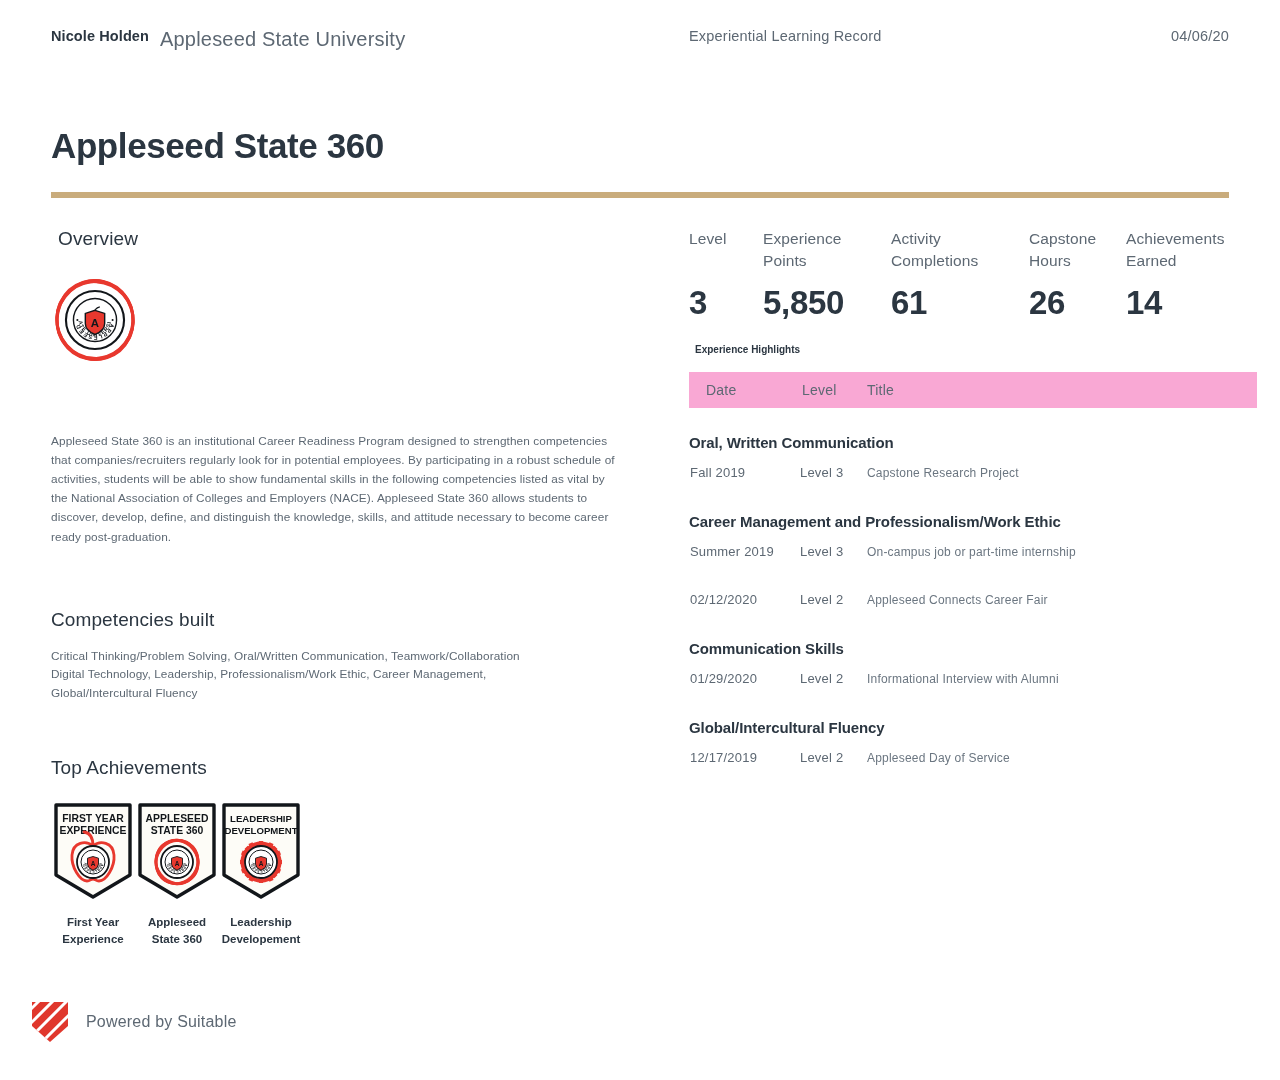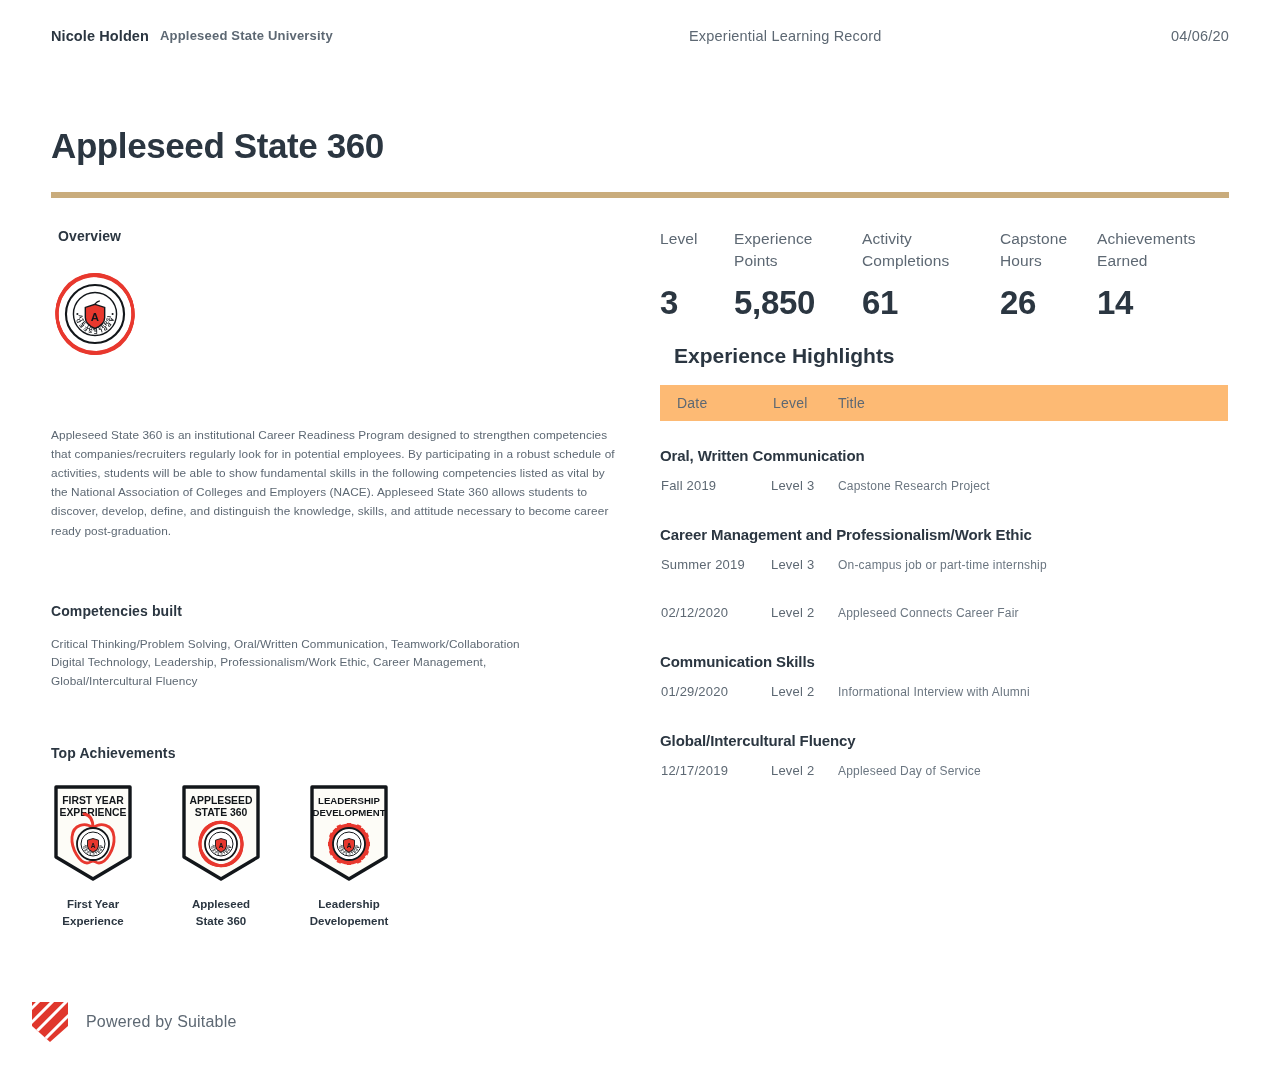--- a/index.html
+++ b/index.html
@@ -15,21 +15,21 @@
   
   .topbar {
     position: absolute; left: 0; top: 28px; width: 1280px; height: 24px;
   }
   .topbar .student {
     position: absolute; left: 51px; top: 0;
     font-size: 14.5px; font-weight: 700; letter-spacing: .1px; color: #2b3641;
   }
   .topbar .school {
     position: absolute; left: 160px; top: 0;
-    font-size: 13px; font-weight: 700; color: #5d6873; letter-spacing: .2px;
+    font-size: 20px; font-weight: 400; color: #5d6873; letter-spacing: .2px;
   }
   .topbar .doctype {
     position: absolute; left: 689px; top: 0;
     font-size: 14.5px; font-weight: 400; color: #5d6873; letter-spacing: .2px;
   }
   .topbar .date {
     position: absolute; right: 51px; top: 0;
     font-size: 14.5px; font-weight: 400; color: #5d6873; letter-spacing: .2px;
   }
 
@@ -39,21 +39,21 @@
     font-size: 35px; font-weight: 700; letter-spacing: -0.4px; color: #2b3641;
   }
   .gold-rule {
     position: absolute; left: 51px; top: 192px; width: 1178px; height: 6px;
     background: #c9ac7c;
   }
 
   
   .left-col { position: absolute; left: 51px; top: 228px; width: 580px; }
   .sec-head {
-    font-size: 14px; font-weight: 700; letter-spacing: .1px; color: #2b3641;
+    font-size: 19px; font-weight: 400; letter-spacing: .1px; color: #2b3641;
   }
   .overview-head { margin-left: 7px; }
 
   .overview-row {
     display: flex; align-items: center; gap: 18px; margin-top: 26px;
   }
   .seal { width: 88px; height: 88px; flex: 0 0 88px; }
   .overview-text {
     font-size: 19.5px; font-weight: 400; line-height: 1.34; color: #5d6873;
     letter-spacing: 0px; max-width: 440px;
@@ -67,53 +67,53 @@
   }
 
   .comp-block { margin-top: 62px; }
   .comp-body {
     margin-top: 16px;
     font-size: 11.8px; line-height: 1.58; color: #5d6873; letter-spacing: .1px;
     max-width: 540px; white-space: pre-line;
   }
 
   .ach-block { margin-top: 54px; }
-  .badges { display: flex; gap: 44px; margin-top: 22px; }
+  .badges { display: flex; margin-top: 22px; }
   .badge-item { width: 84px; text-align: center; }
   .badge-svg { display: block; width: 84px; height: 100px; }
   .badge-caption {
     margin-top: 13px; font-size: 11.5px; font-weight: 700; line-height: 1.5;
     color: #2b3641; white-space: pre-line;
   }
 
   
-  .right-col { position: absolute; left: 660px; top: 228px; width: 568px; }
+  .right-col { position: absolute; left: 689px; top: 228px; width: 568px; }
 
   .stats { display: flex; position: relative; height: 108px; }
   .stat { position: absolute; top: 0; }
   .stat-label {
     font-size: 15.5px; font-weight: 400; color: #5d6873;
     line-height: 1.45; white-space: pre-line; letter-spacing: .1px;
   }
   .stat-value {
     position: absolute; top: 56px; left: 0;
     font-size: 33px; font-weight: 700; color: #2b3641; letter-spacing: -.3px;
   }
   .st0 { left: 0; }
   .st1 { left: 74px; }
   .st2 { left: 202px; }
   .st3 { left: 340px; }
   .st4 { left: 437px; }
 
   .eh-head {
-    margin-top: 8px; margin-left: 14px;
-    font-size: 21px; font-weight: 700; color: #2b3641;
+    margin-top: 8px; margin-left: 6px;
+    font-size: 10px; font-weight: 700; color: #2b3641;
   }
   .table-head {
-    margin-top: 17px; height: 36px; background: #fdba74;
+    margin-top: 17px; height: 36px; background: #f9a8d4;
     position: relative; width: 568px;
   }
   .th {
     position: absolute; top: 10px; font-size: 14px; font-weight: 400; color: #5d6873;
     letter-spacing: .2px;
   }
   .th-date { left: 17px; }
   .th-level { left: 113px; }
   .th-title { left: 178px; }
 

